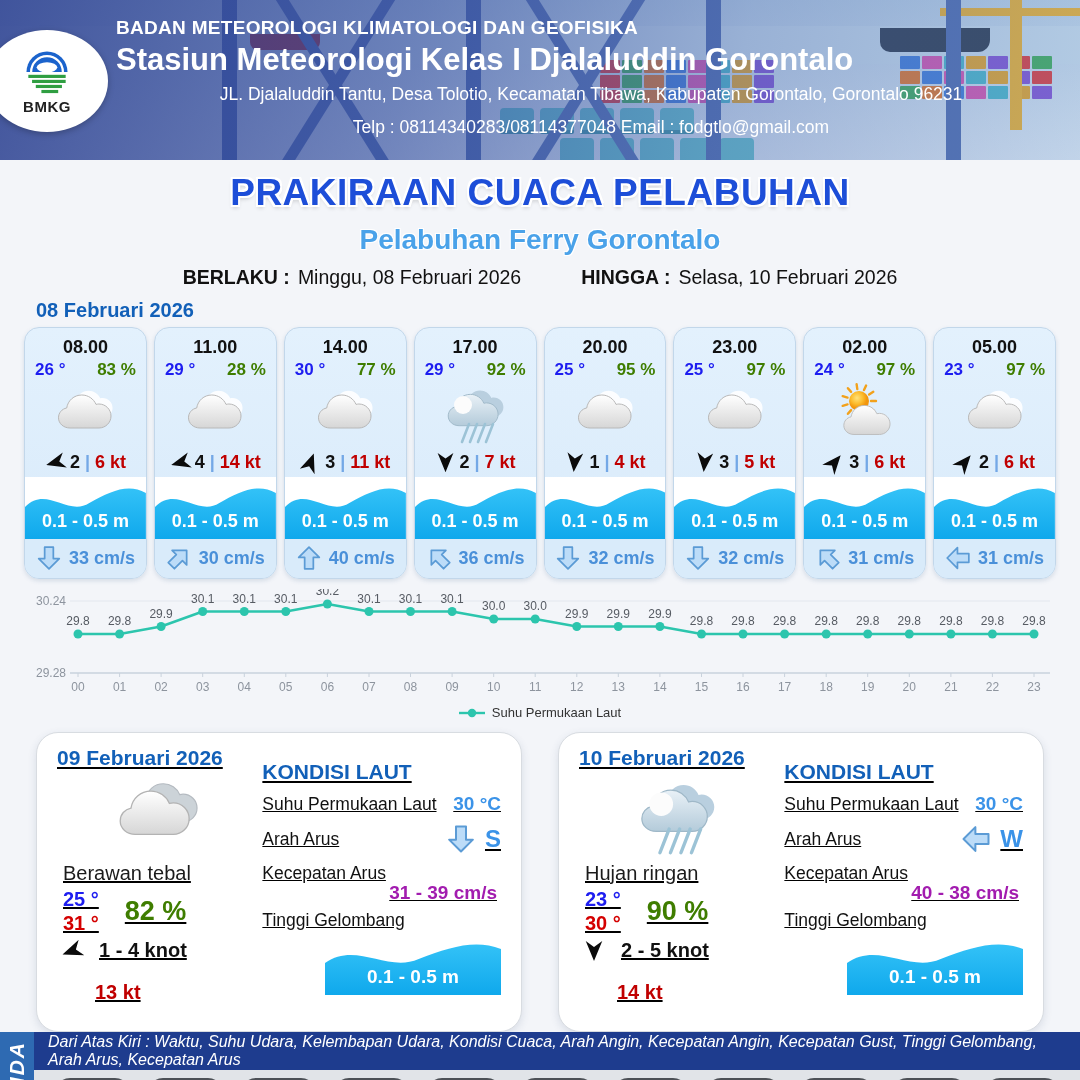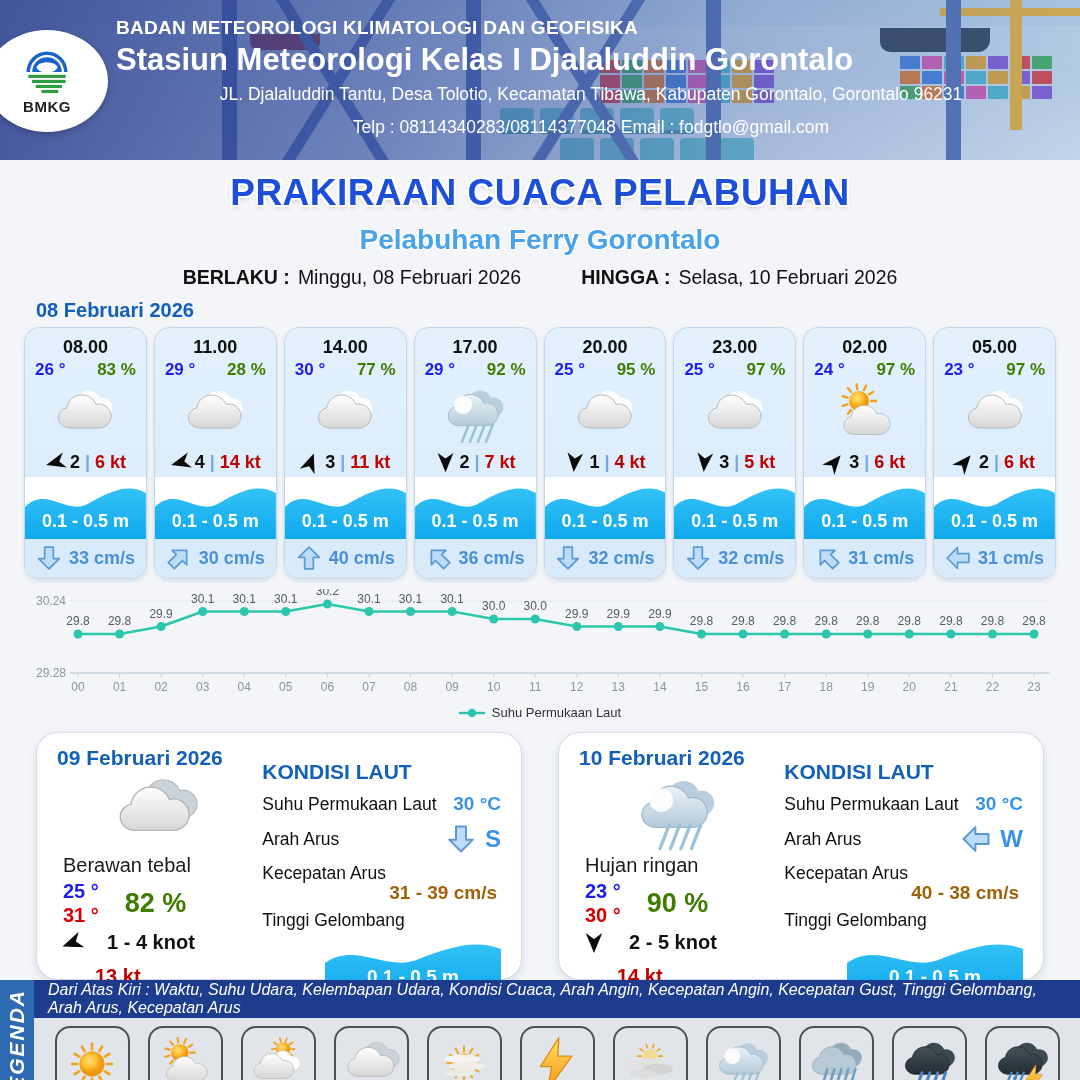--- a/index.html
+++ b/index.html
@@ -59,45 +59,45 @@
   .hc-cur{height:44px;background:#d9ebfa;display:flex;align-items:center;justify-content:center;gap:7px;color:#4a90d9;font-weight:bold;font-size:18px;}
   .hc-cur .carrow{width:26px;height:26px;display:inline-flex;}
   .hc-cur .carrow svg{width:26px;height:26px;}
 
   
   .chartwrap{margin:10px 26px 0;flex:none;}
   .chart-legend{display:flex;align-items:center;justify-content:center;gap:7px;font-size:13px;color:#333;margin-top:0px;}
   .chart-legend svg{width:26px;height:10px;}
 
   
-  .daily{display:flex;gap:36px;margin:12px 36px 0;height:248px;flex:none;}
+  .daily{display:flex;gap:36px;margin:12px 36px 0;height:300px;flex:none;text-decoration:underline;}
   .dcard{flex:1;background:#fff;border:1px solid #d8dce1;border-radius:22px;box-shadow:0 3px 8px rgba(60,80,110,.14);padding:13px 20px 10px;display:flex;}
   .d-left{width:44%;display:flex;flex-direction:column;}
   .d-date{color:#1260b8;font-weight:bold;font-size:21px;}
   .d-icon{height:92px;display:flex;align-items:center;justify-content:center;}
   .d-icon svg{width:88px;height:84px;}
   .d-cond{font-size:20px;color:#1b1b1b;margin:0 0 2px 6px;}
   .d-temphum{display:flex;align-items:center;margin-left:6px;}
   .d-temps{display:flex;flex-direction:column;font-size:20px;font-weight:bold;line-height:24px;}
   .d-tmin{color:#1d1df0;}
   .d-tmax{color:#d40000;}
   .d-hum{color:#3f7d00;font-size:27px;font-weight:bold;margin-left:26px;}
-  .d-wind{display:flex;align-items:center;gap:24px;font-size:20px;font-weight:bold;color:#111;margin:4px 0 8px 4px;}
+  .d-wind{display:flex;align-items:center;gap:16px;font-size:20px;font-weight:bold;color:#111;margin:4px 0 16px 4px;}
   .d-wind .warrow{width:22px;height:22px;display:inline-flex;}
   .d-wind .warrow svg{width:22px;height:22px;}
   .d-gust{color:#c00000;font-size:20px;font-weight:bold;margin:3px 0 0 38px;}
   .d-right{flex:1;padding-left:10px;padding-top:14px;}
   .d-sea-title{color:#1260b8;font-weight:bold;font-size:21px;margin-bottom:9px;}
   .sea-row{display:flex;justify-content:space-between;align-items:center;font-size:17.5px;color:#111;margin-bottom:9px;}
   .sea-val{color:#3b93e8;font-weight:bold;font-size:19px;}
   .sea-arrow{display:flex;align-items:center;gap:9px;}
   .sea-arrow .carrow{width:30px;height:30px;display:inline-flex;}
   .sea-arrow .carrow svg{width:30px;height:30px;}
   .sea-dirletter{color:#3b93e8;font-weight:bold;font-size:24px;}
-  .sea-speed{text-align:right;color:#a16207;font-weight:bold;font-size:19px;margin:-4px 4px 6px 0;}
+  .sea-speed{text-align:right;color:#a21caf;font-weight:bold;font-size:19px;margin:-4px 4px 6px 0;}
   .sea-wavebox{position:relative;width:176px;height:62px;margin-left:auto;margin-top:2px;overflow:hidden;}
   .sea-wavebox svg{position:absolute;inset:0;width:100%;height:100%;}
   .sea-wavebox span{position:absolute;left:0;right:0;bottom:7px;text-align:center;color:#fff;font-weight:bold;font-size:19px;}
 
   
   .legend{margin-top:auto;height:134px;position:relative;flex:none;}
   .lg-bar{position:absolute;left:0;top:0;bottom:0;width:34px;background:#2e6ab2;display:flex;align-items:center;justify-content:center;}
   .lg-bar span{writing-mode:vertical-rl;transform:rotate(180deg);color:#fff;font-weight:bold;font-style:italic;font-size:21px;letter-spacing:2px;}
   .lg-note{margin-left:34px;height:38px;background:#1e3c8e;color:#fff;font-style:italic;font-size:16px;display:flex;align-items:center;padding:0 14px;}
   .lg-items{margin-left:34px;height:96px;background:#e1e4e8;display:flex;justify-content:space-between;padding:8px 12px 0;}

